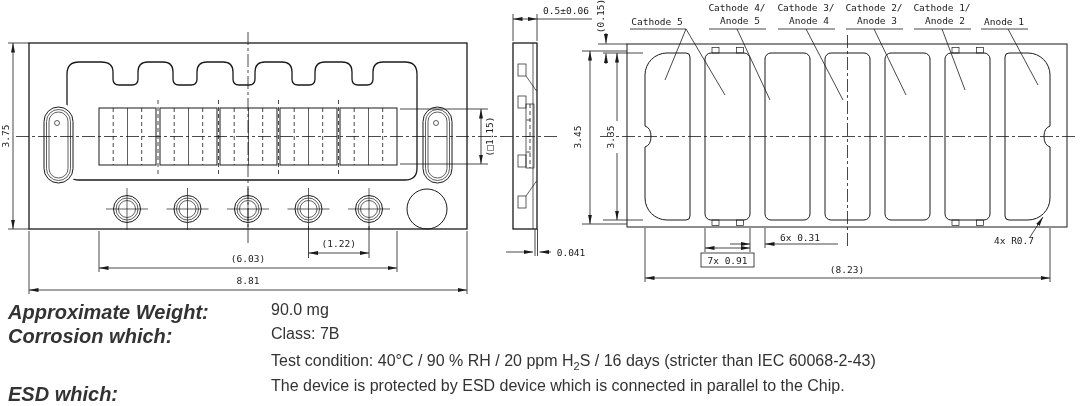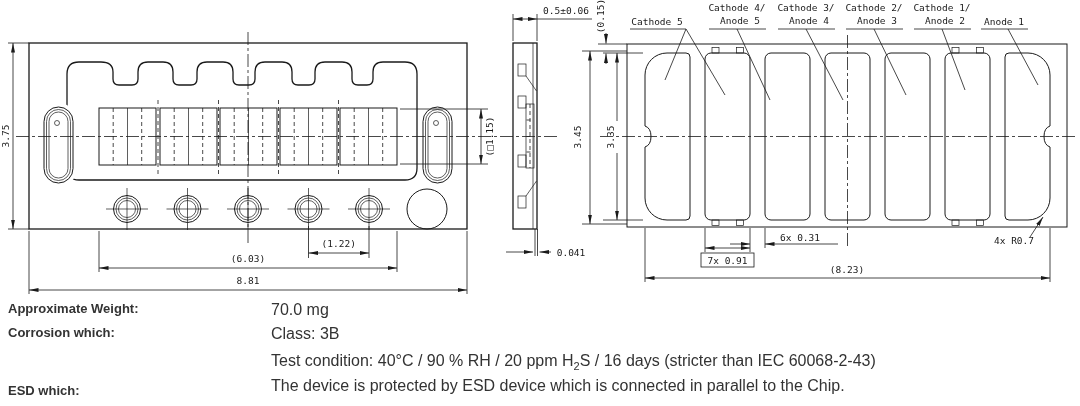--- a/index.html
+++ b/index.html
@@ -9,21 +9,21 @@
   .ln{stroke:#1a1a1a;fill:none;stroke-width:1;}
   .bold{stroke-width:1.3;}
   .thin{stroke-width:0.8;}
   .vthin{stroke-width:0.7;}
   .cl{stroke:#1a1a1a;fill:none;stroke-width:0.8;stroke-dasharray:13 3 3 3;}
   .hid{stroke:#1a1a1a;fill:none;stroke-width:0.8;stroke-dasharray:4 3;}
   text.dim{font-family:"DejaVu Sans Mono","Liberation Mono",monospace;font-size:9.5px;
            fill:#1a1a1a;}
   text.pin{font-family:"DejaVu Sans Mono","Liberation Mono",monospace;font-size:9.5px;
            fill:#1a1a1a;}
-  .note-label{position:absolute;left:8px;font-size:13px;font-weight:bold;color:#333;white-space:nowrap;}
+  .note-label{position:absolute;left:8px;font-size:20px;font-weight:bold;color:#333;white-space:nowrap;font-style:italic;}
   .note-value{position:absolute;left:271px;font-size:16px;color:#333;white-space:nowrap;}
   .note-value sub{font-size:11px;}
 </style>
 </head>
 <body>
 
 <div class="canvas">
 <svg width="1080" height="300" viewBox="0 0 1080 300">
   <defs>
     <pattern id="hatch" width="8" height="8" patternUnits="userSpaceOnUse">
@@ -294,20 +294,20 @@
       <line class="ln thin" x1="645" y1="228" x2="645" y2="282"></line>
       <line class="ln thin" x1="1050" y1="228" x2="1050" y2="282"></line>
       <line class="ln thin" x1="645" y1="278" x2="1050" y2="278" marker-start="url(#as)" marker-end="url(#ae)"></line>
       <text class="dim" x="847" y="273" text-anchor="middle">(8.23)</text>
     </g>
   </g>
 </svg>
 
 <div>
   <span class="note-label" style="top:301px">Approximate Weight:</span>
-  <span class="note-value" style="top:301px">70.0 mg</span>
+  <span class="note-value" style="top:301px">90.0 mg</span>
   <span class="note-label" style="top:325px">Corrosion which:</span>
-  <span class="note-value" style="top:325px">Class: 3B</span>
+  <span class="note-value" style="top:325px">Class: 7B</span>
   <span class="note-value" style="top:352px"><span>Test condition: 40°C / 90 % RH / 20 ppm H</span><sub>2</sub><span>S / 16 days (stricter than IEC  60068-2-43)</span></span>
   <span class="note-label" style="top:383px">ESD which:</span>
   <span class="note-value" style="top:377px">The device is protected by ESD device which is connected in parallel to the Chip.</span>
 </div>
 </div>
 
 </body></html>

